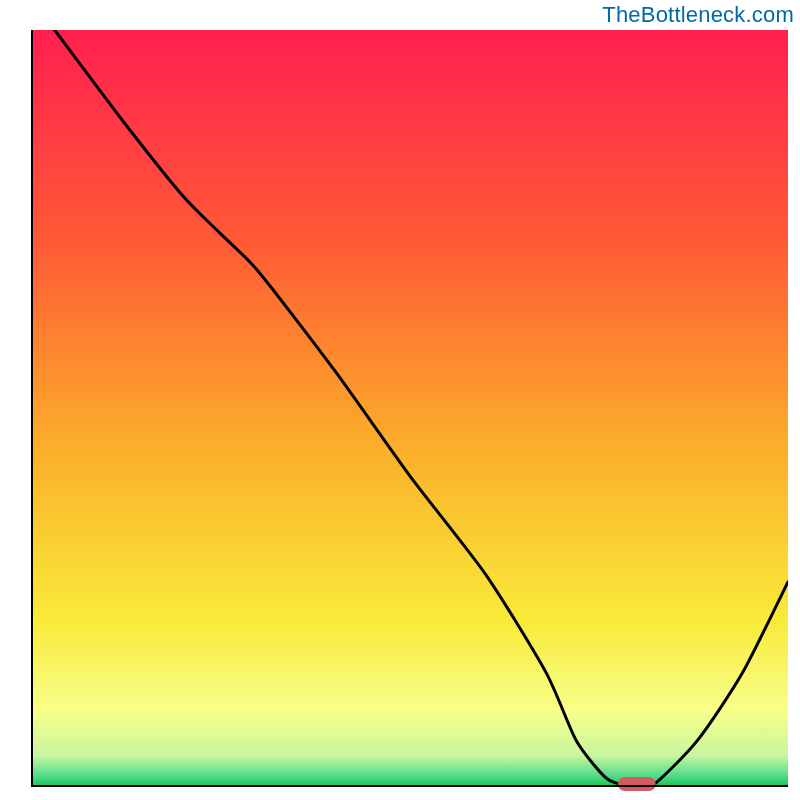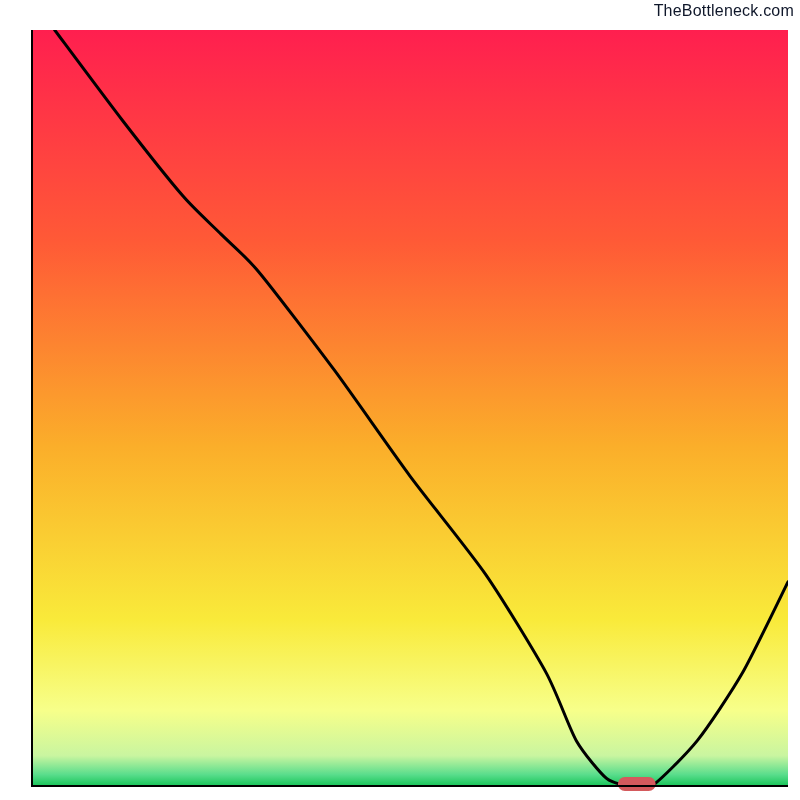--- a/index.html
+++ b/index.html
@@ -12,22 +12,22 @@
   }
   .container {
     position: relative;
     width: 800px;
     height: 800px;
   }
   .watermark {
     position: absolute;
     top: 2px;
     right: 6px;
-    color: #0f172a;
-    font-size: 16px;
+    color: #0369a1;
+    font-size: 22px;
     font-weight: 400;
     letter-spacing: 0.2px;
     z-index: 5;
     user-select: none;
   }
   svg {
     display: block;
   }
   .curve {
     fill: none;

